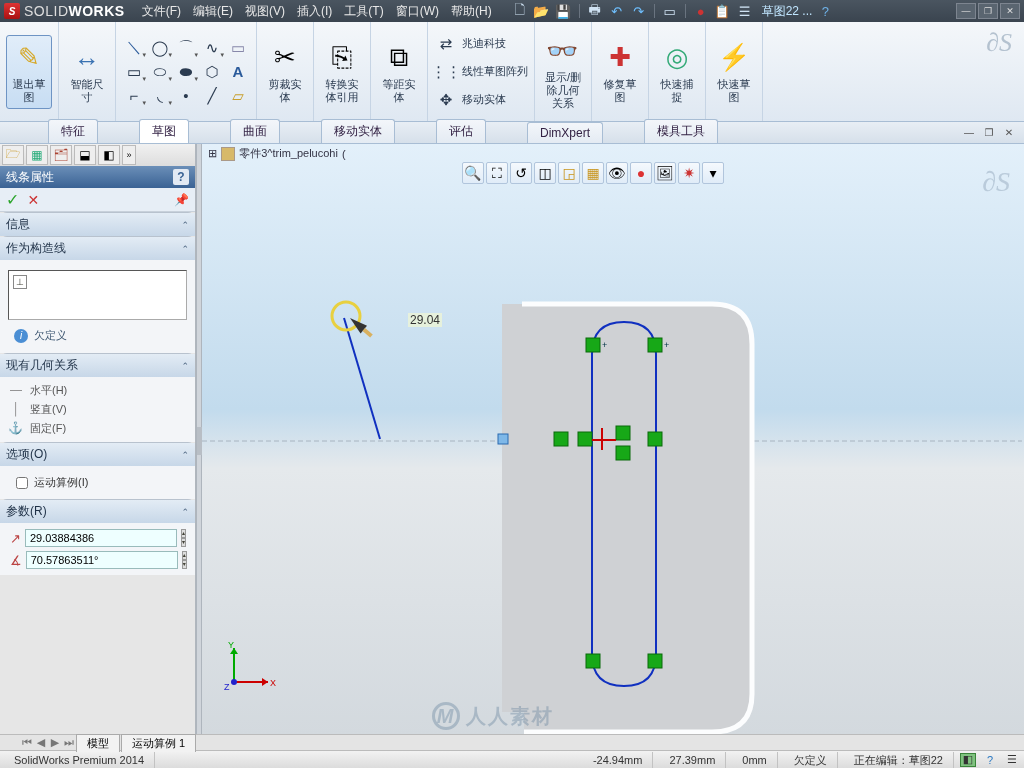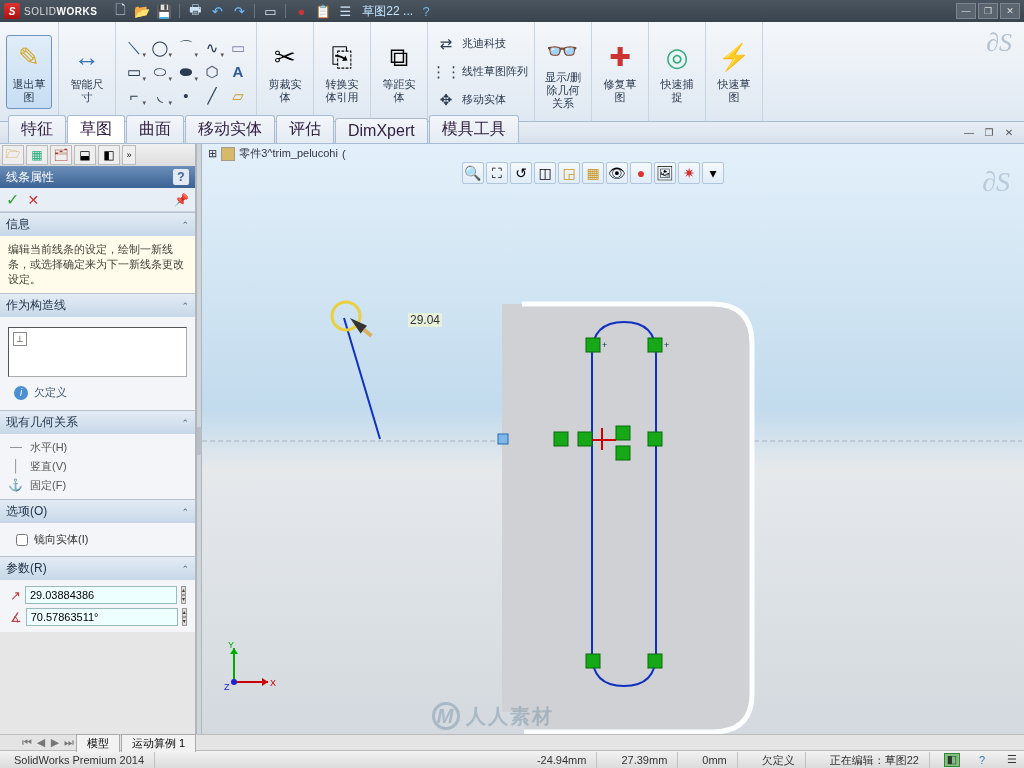--- a/index.html
+++ b/index.html
@@ -1,21 +1,21 @@
 <!DOCTYPE html>
 <html><head>
 <meta charset="utf-8">
 <style>
 * { margin: 0; padding: 0; box-sizing: border-box; font-family: "Microsoft YaHei", SimSun, Arial, sans-serif; }
 body { width: 1024px; height: 768px; background: #e8e8e8; overflow: hidden; font-size: 12px; }
 
 .titlebar { height: 22px; background: linear-gradient(#4a5560,#3a444f); display: flex; align-items: center; padding: 0 4px; color: #ddd; }
 .titlebar .logo { display: flex; align-items: center; gap: 4px; }
 .titlebar .logo-icon { width: 16px; height: 16px; background: linear-gradient(#d33,#a11); border-radius: 2px; display: flex; align-items: center; justify-content: center; color: #fff; font-style: italic; font-weight: bold; font-size: 10px; }
-.titlebar .brand { font-size: 10px; letter-spacing: .5px; }
+.titlebar .brand { font-size: 14px; letter-spacing: .5px; }
 .titlebar .brand b { color: #fff; }
 .titlebar .menus { display: flex; margin-left: 12px; gap: 2px; }
 .titlebar .menus span { padding: 2px 5px; font-size: 12px; color: #e8e8e8; }
 .titlebar .quickbar { display: flex; margin-left: 14px; gap: 4px; align-items: center; }
 .titlebar .qicon { width: 18px; height: 18px; display: flex; align-items: center; justify-content: center; font-size: 13px; color: #cfe2f3; }
 .titlebar .qsep { width: 1px; height: 14px; background: #6a7480; margin: 0 2px; }
 .titlebar .docname { color: #c1e6ff; font-size: 12px; margin-left: 4px; }
 .titlebar .winctrl { margin-left: auto; display: flex; gap: 2px; }
 .titlebar .winbtn { width: 20px; height: 16px; background: #5a6570; border: 1px solid #7d8590; display: flex; align-items: center; justify-content: center; color: #ddd; font-size: 9px; }
 
@@ -24,37 +24,37 @@
 .ribbon .bigbtn { display: flex; flex-direction: column; align-items: center; gap: 2px; padding: 2px 4px; }
 .ribbon .bigbtn .ricon { width: 36px; height: 36px; display: flex; align-items: center; justify-content: center; font-size: 26px; }
 .ribbon .bigbtn .rlabel { font-size: 11px; color: #2b3b50; text-align: center; line-height: 13px; }
 .ribbon .iconrow { display: flex; gap: 2px; }
 .ribbon .smicon { width: 24px; height: 22px; display: flex; align-items: center; justify-content: center; font-size: 15px; color: #2b3b50; position: relative; }
 .ribbon .smicon .dd { position: absolute; right: 0; bottom: 0; font-size: 7px; color: #555; }
 .ribbon .exit-sketch { border: 1px solid #6e94c4; background: linear-gradient(#e1edf9,#c7ddf3); border-radius: 3px; padding: 4px; }
 .ribbon .labelside { font-size: 11px; color: #2b3b50; }
 
 .tabstrip { height: 22px; background: linear-gradient(#e8eef5,#d6e0ea); border-bottom: 1px solid #a8bdd4; display: flex; align-items: flex-end; padding-left: 8px; }
-.tabstrip .tab { padding: 3px 12px; font-size: 16px; border: 1px solid #a8bdd4; border-bottom: none; background: linear-gradient(#f3f6fa,#e4ebf3); margin-right: 1px; border-radius: 3px 3px 0 0; color: #324; }
+.tabstrip .tab { padding: 3px 12px; font-size: 12px; border: 1px solid #a8bdd4; border-bottom: none; background: linear-gradient(#f3f6fa,#e4ebf3); margin-right: 1px; border-radius: 3px 3px 0 0; color: #324; margin-left: 40px; }
 .tabstrip .tab.active { background: #fff; }
 .tabstrip .tabright { margin-left: auto; display: flex; gap: 2px; padding-right: 6px; }
 .tabstrip .tabright span { width: 18px; height: 16px; font-size: 10px; text-align: center; color: #555; }
 
 .workarea { display: flex; height: calc(768px - 22px - 100px - 22px - 16px - 18px); }
 
 .sidepanel { width: 196px; background: #e6e6e6; border-right: 1px solid #b0b6bd; display: flex; flex-direction: column; overflow: hidden; }
 .sidepanel .sidetabs { height: 22px; background: linear-gradient(#f1f1f1,#ddd); display: flex; align-items: center; padding: 0 2px; gap: 2px; }
 .sidepanel .sidetab { width: 22px; height: 20px; border: 1px solid #bbb; background: #eee; display: flex; align-items: center; justify-content: center; font-size: 12px; }
 .propheader { height: 22px; background: linear-gradient(#6b8fb8,#3a6294); color: #fff; font-size: 12px; display: flex; align-items: center; padding: 0 6px; justify-content: space-between; }
 .propheader .helpicon { width: 16px; height: 16px; background: #e2e9f3; color: #3a6294; border-radius: 2px; text-align: center; line-height: 16px; font-weight: bold; }
 .propactions { height: 24px; display: flex; align-items: center; gap: 8px; padding: 0 6px; background: #e7eef6; border-bottom: 1px solid #c8d1db; }
 .propactions .ok { color: #2ba52b; font-size: 16px; }
 .propactions .cancel { color: #c33; font-size: 14px; }
 .propactions .pin { margin-left: auto; color: #5a7a9e; font-size: 12px; }
-.section { border-top: 1px solid #b8c2ce; }
+.section { border-top: 1px solid #b8c2ce; border-radius: 7px; }
 .sechead { background: linear-gradient(#e3ecf5,#c7d7e8); padding: 3px 6px; font-size: 12px; color: #1f3147; display: flex; align-items: center; gap: 4px; }
 .sechead .chev { font-size: 9px; color: #4a627e; }
 .secbody { background: #fffceb; padding: 6px 8px; font-size: 11px; color: #424238; line-height: 15px; }
 .secbody.white { background: #f3f5f8; }
 .relbox { background: #fff; border: 1px inset #aaa; height: 50px; margin: 4px 0; padding: 4px; display: flex; align-items: flex-start; }
 .relbox .perp { width: 14px; height: 14px; border: 1px solid #888; font-size: 9px; display: flex; align-items: center; justify-content: center; }
 .infoline { display: flex; align-items: center; gap: 6px; padding: 4px 6px; font-size: 11px; color: #3a546f; }
 .infoline .iicon { width: 14px; height: 14px; border-radius: 7px; background: #4a8ed4; color: #fff; text-align: center; line-height: 14px; font-size: 10px; font-style: italic; }
 .addrel { padding: 4px 8px; font-size: 11px; color: #555; }
 .addrel .reloption { display: flex; align-items: center; gap: 6px; padding: 2px 0; }
@@ -81,32 +81,41 @@
 .partshape { position: absolute; top: 130px; left: 260px; }
 .sketchline { position: absolute; top: 130px; left: 120px; }
 .dimtext { position: absolute; top: 169px; left: 206px; font-size: 12px; color: #333; background: rgba(255,255,200,.5); padding: 0 2px; }
 .splitter { width: 6px; background: #d0d5db; border-left: 1px solid #aeb5bd; border-right: 1px solid #aeb5bd; position: relative; }
 .splitter .grip { position: absolute; top: 48%; left: 0; width: 6px; height: 28px; background: #b8bec5; }
 
 .viewtabs { height: 16px; background: #e4e4e4; display: flex; align-items: center; font-size: 11px; padding-left: 20px; border-top: 1px solid #bbb; }
 .viewtabs .vt { padding: 1px 10px; border: 1px solid #aaa; border-bottom: none; background: #f2f2f2; margin-right: 1px; }
 .viewtabs .navbtn { width: 14px; text-align: center; color: #777; }
 
-.statusbar { height: 18px; background: linear-gradient(#f2f2f2,#dcdcdc); border-top: 1px solid #bbb; display: flex; align-items: center; font-size: 11px; color: #333; padding: 0 4px; gap: 14px; }
+.statusbar { height: 18px; background: linear-gradient(#f2f2f2,#dcdcdc); border-top: 1px solid #bbb; display: flex; align-items: center; font-size: 11px; color: #333; padding: 0 4px; gap: 6px; }
 .statusbar .scell { padding: 0 10px; border-right: 1px solid #c2c2c2; height: 16px; line-height: 16px; }
 .statusbar .sicon { width: 16px; height: 14px; display: inline-flex; align-items: center; justify-content: center; font-size: 11px; }
 .statusbar .spacer { flex: 1; }
 </style>
 </head>
 <body>
 
 <div class="titlebar">
   <div class="logo">
     <span class="logo-icon">S</span>
     <span class="brand"><span>SOLID</span><b>WORKS</b></span>
+  </div>
+  <div class="menus">
+    <span>文件(F)</span>
+    <span>编辑(E)</span>
+    <span>视图(V)</span>
+    <span>插入(I)</span>
+    <span>工具(T)</span>
+    <span>窗口(W)</span>
+    <span>帮助(H)</span>
   </div>
   <div class="quickbar">
     <span class="qicon">🗋</span>
     <span class="qicon">📂</span>
     <span class="qicon" style="color:#5fb0ff">💾</span>
     <span class="qsep"></span>
     <span class="qicon">🖶</span>
     <span class="qicon" style="color:#6fc0ff">↶</span>
     <span class="qicon" style="color:#6fc0ff">↷</span>
     <span class="qsep"></span>
@@ -262,21 +271,20 @@
     <div class="propactions">
       <span class="ok">✓</span>
       <span class="cancel">✕</span>
       <span class="pin">📌</span>
     </div>
     <div class="section">
       <div class="sechead">
           <span>信息</span>
           <span class="chev" style="margin-left:auto">⌃</span>
         </div>
-      <div class="secbody">编辑当前线条的设定，绘制一新线条，或选择确定来为下一新线条更改设定。</div>
     </div>
     <div class="section">
       <div class="sechead">
           <span>作为构造线</span>
           <span class="chev" style="margin-left:auto">⌃</span>
         </div>
       <div class="secbody white">
         <div class="relbox">
             <span class="perp">⊥</span>
           </div>
@@ -307,21 +315,21 @@
       </div>
     </div>
     <div class="section">
       <div class="sechead">
           <span>选项(O)</span>
           <span class="chev" style="margin-left:auto">⌃</span>
         </div>
       <div class="secbody white">
         <label class="optcheck">
             <input type="checkbox" style="">
-            <span>镜向实体(I)</span>
+            <span>运动算例(I)</span>
           </label>
       </div>
     </div>
     <div class="section">
       <div class="sechead">
           <span>参数(R)</span>
           <span class="chev" style="margin-left:auto">⌃</span>
         </div>
       <div class="secbody white" style="padding:4px 4px">
         <div class="param">

